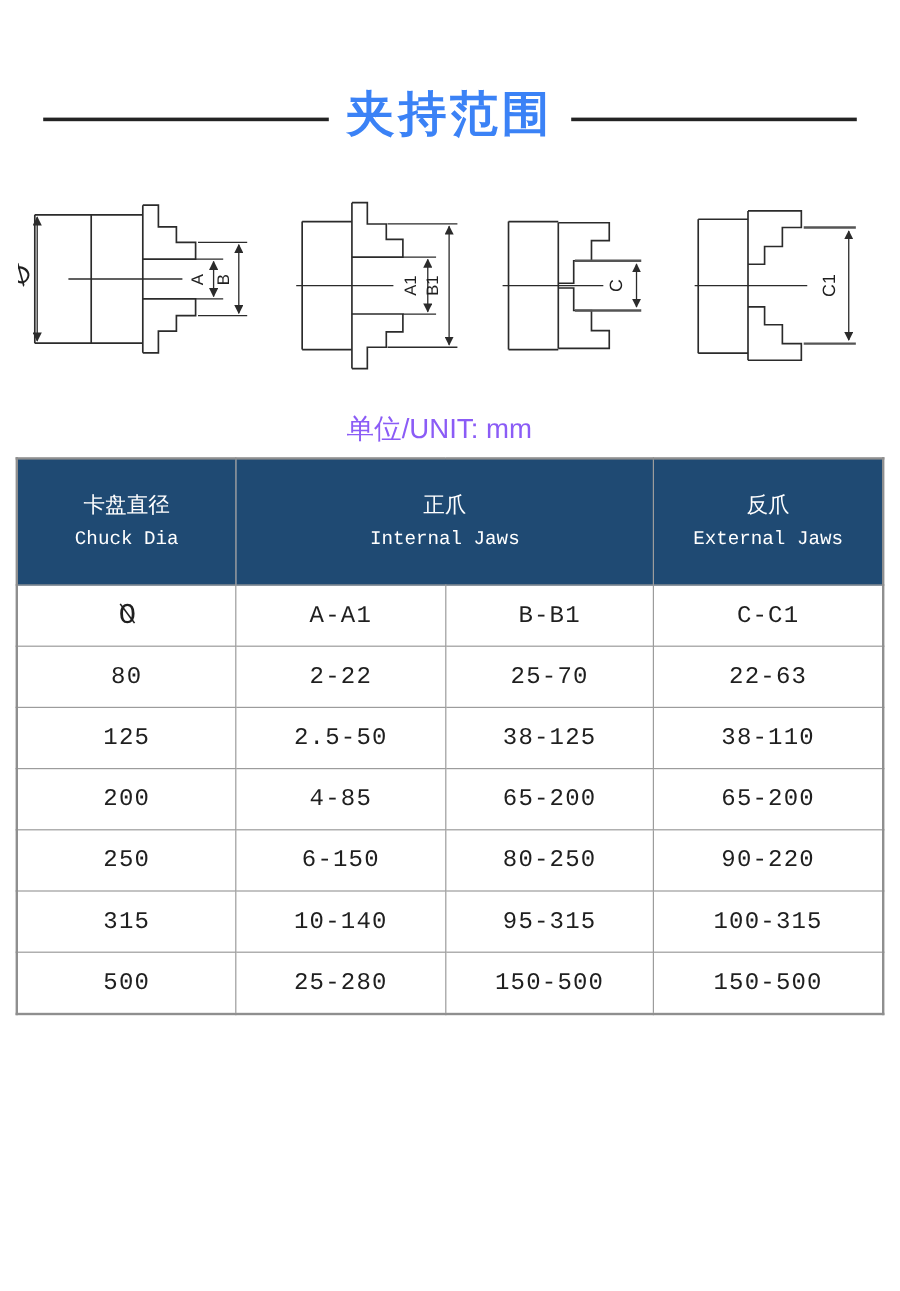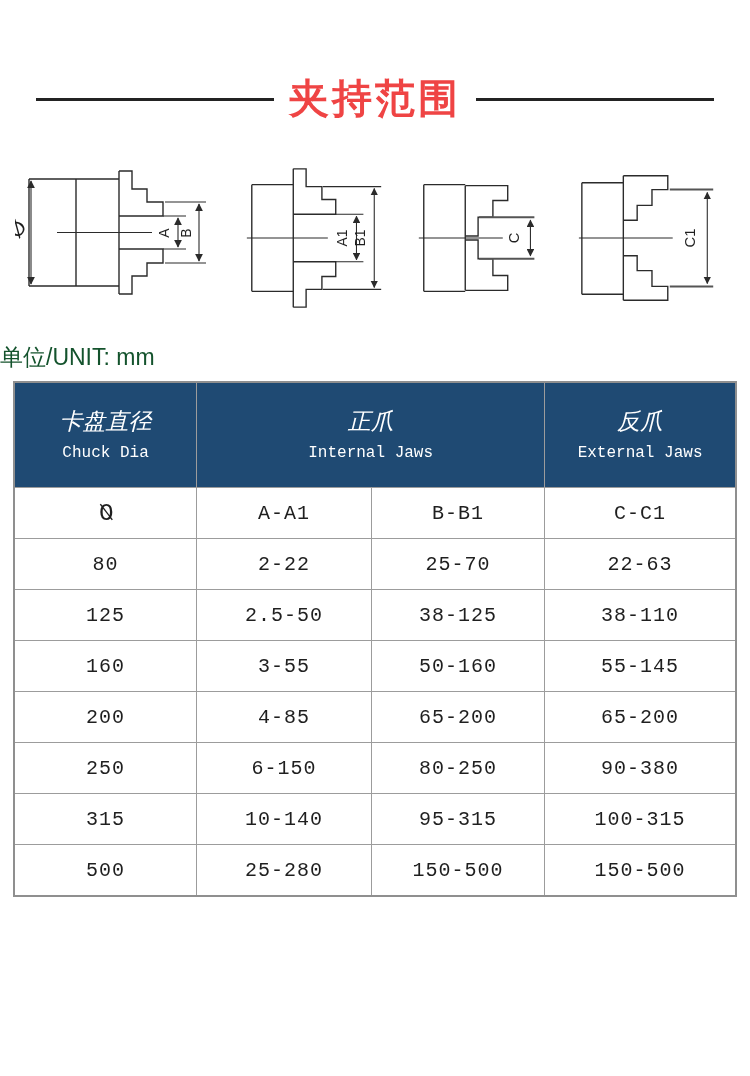--- a/index.html
+++ b/index.html
@@ -9,54 +9,54 @@
     overflow:hidden;
   }
   
   .title-row{
     display:flex;align-items:center;gap:15px;
     margin:76px 36px 0 36px;height:46px;
   }
   .title-row .rule{flex:1;height:3px;background:#232323;}
   .page-title{
     font-size:40px;font-weight:900;letter-spacing:3px;
-    color:#ef4444;white-space:nowrap;line-height:1;
-    font-family:Liberation Serif, serif;
+    color:#3b82f6;white-space:nowrap;line-height:1;
+    font-family:Liberation Mono, monospace;
   }
   
   .diagrams-row{
     display:flex;justify-content:space-between;align-items:center;
     padding:0 15px;margin-top:30px;height:172px;
   }
   .diagram svg{display:block;}
   .dline{stroke:#2b2b2b;stroke-width:1.4;fill:none;}
   .dthin{stroke:#2b2b2b;stroke-width:1.1;fill:none;}
   .dext{stroke:#555;stroke-width:2;fill:none;}
   .dlabel{fill:#1f1f1f;font-family:"Liberation Sans",sans-serif;}
   
   .unit-label{
-    text-align:left;margin:18px 18px 8px 0;
-    font-size:23px;color:#14532d;
+    text-align:center;margin:18px 18px 8px 0;
+    font-size:23px;color:#8b5cf6;
   }
   
   .spec-table{
     width:724px;margin:0 auto;border-collapse:collapse;
     table-layout:fixed;
     border:2px solid #8f8f8f;
     font-family:"Liberation Mono","DejaVu Sans Mono",monospace;
   }
   .spec-table th,.spec-table td{
     border:1px solid #9c9c9c;text-align:center;vertical-align:middle;
     padding:0;
   }
   .spec-table thead th{
     background:var(--header-bg,#1f4a73);color:var(--header-text,#ffffff);
     font-weight:normal;height:104px;
   }
-  .hdr-zh{display:block;font-size:23px;line-height:1.55;font-style:italic;}
+  .hdr-zh{display:block;font-size:18px;line-height:1.55;}
   .hdr-en{display:block;font-size:16px;line-height:1.4;}
   .sub-header td{height:52px;font-size:21px;color:#1f1f1f;}
   .diameter-flip{display:inline-block;transform:scaleX(-1);font-size:24px;}
   .spec-table tbody tr td{height:50px;font-size:20px;color:#1f1f1f;letter-spacing:1px;}
 </style>
 </head>
 <body>
 
 <div class="title-row">
   <div class="rule"></div>
@@ -186,36 +186,30 @@
         <td>25-70</td>
         <td>22-63</td>
       </tr>
       <tr>
         <td>125</td>
         <td>2.5-50</td>
         <td>38-125</td>
         <td>38-110</td>
       </tr>
       <tr>
-        <td>160</td>
-        <td>3-55</td>
-        <td>50-160</td>
-        <td>55-145</td>
-      </tr>
-      <tr>
         <td>200</td>
         <td>4-85</td>
         <td>65-200</td>
         <td>65-200</td>
       </tr>
       <tr>
         <td>250</td>
         <td>6-150</td>
         <td>80-250</td>
-        <td>90-380</td>
+        <td>90-220</td>
       </tr>
       <tr>
         <td>315</td>
         <td>10-140</td>
         <td>95-315</td>
         <td>100-315</td>
       </tr>
       <tr>
         <td>500</td>
         <td>25-280</td>

